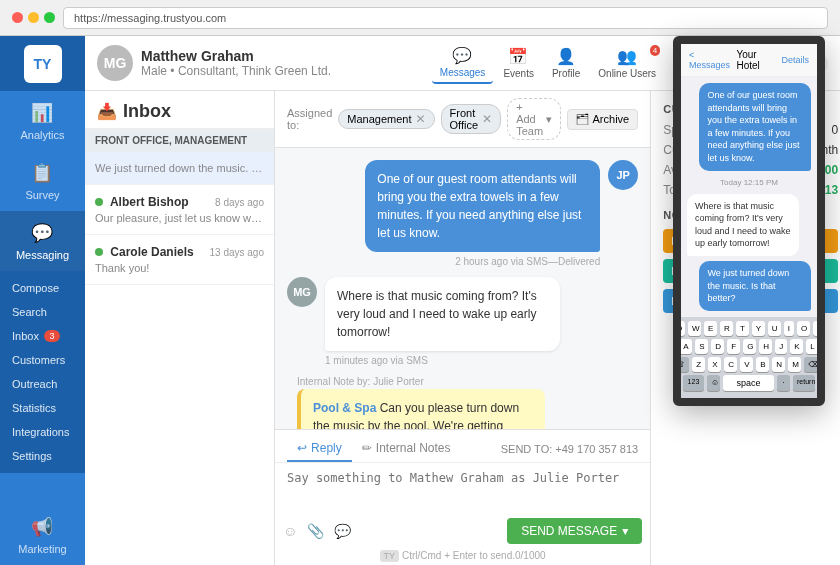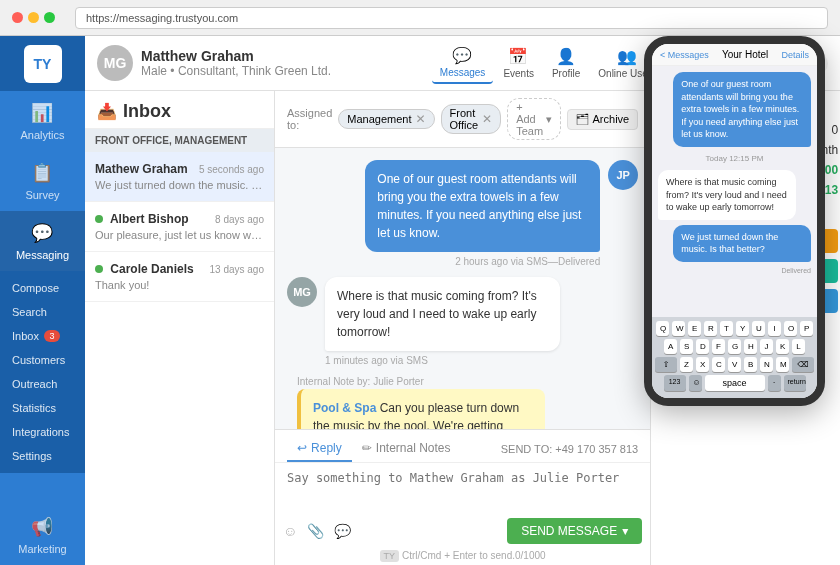--- a/index.html
+++ b/index.html
@@ -12,21 +12,21 @@
       position: relative;
     }
 
     
     .browser-chrome {
       background: #f0f0f0;
       border-bottom: 1px solid #ccc;
       padding: 8px 12px;
       display: flex;
       align-items: center;
-      gap: 20px;
+      gap: 8px;
       height: 36px;
     }
     .browser-dots { display: flex; gap: 5px; }
     .browser-dot {
       width: 11px; height: 11px; border-radius: 50%;
     }
     .dot-red { background: #ff5f57; }
     .dot-yellow { background: #ffbd2e; }
     .dot-green { background: #28c840; }
     .browser-url-bar {
@@ -424,24 +424,24 @@
     }
     .note-card.orange { background: #f39c12; }
     .note-card.teal { background: #1abc9c; }
     .note-card.blue-note { background: #3498db; }
 
     
     .phone-mockup {
       position: absolute;
       right: 15px;
       top: 36px;
-      width: 181px;
+      width: 152px;
       height: 370px;
       background: white;
-      border-radius: 24px;
+      border-radius: 6px;
       border: 8px solid #333;
       box-shadow: 0 8px 30px rgba(0,0,0,0.3);
       overflow: hidden;
       display: flex;
       flex-direction: column;
       z-index: 10;
     }
     .phone-top-bar {
       background: #f8f8f8;
       padding: 5px 8px;
@@ -614,24 +614,20 @@
       <div class="conversation-list">
         <div class="inbox-title">
           <span>📥</span>
           <span class="inbox-title-text">Inbox</span>
         </div>
         <div class="conv-list-header">
           <span>FRONT OFFICE, MANAGEMENT</span>
         </div>
 
         <div class="conv-item active">
-          <div class="conv-header">
-            <span class="conv-name">Mathew Graham</span>
-            <span class="conv-time">5 seconds ago</span>
-          </div>
           <div class="conv-preview">We just turned down the music. Is that be...</div>
         </div>
 
         <div class="conv-item">
           <div class="conv-header">
             <span class="conv-name">
               <span class="conv-status"></span>
               <span>Albert Bishop</span>
             </span>
             <span class="conv-time">8 days ago</span>

